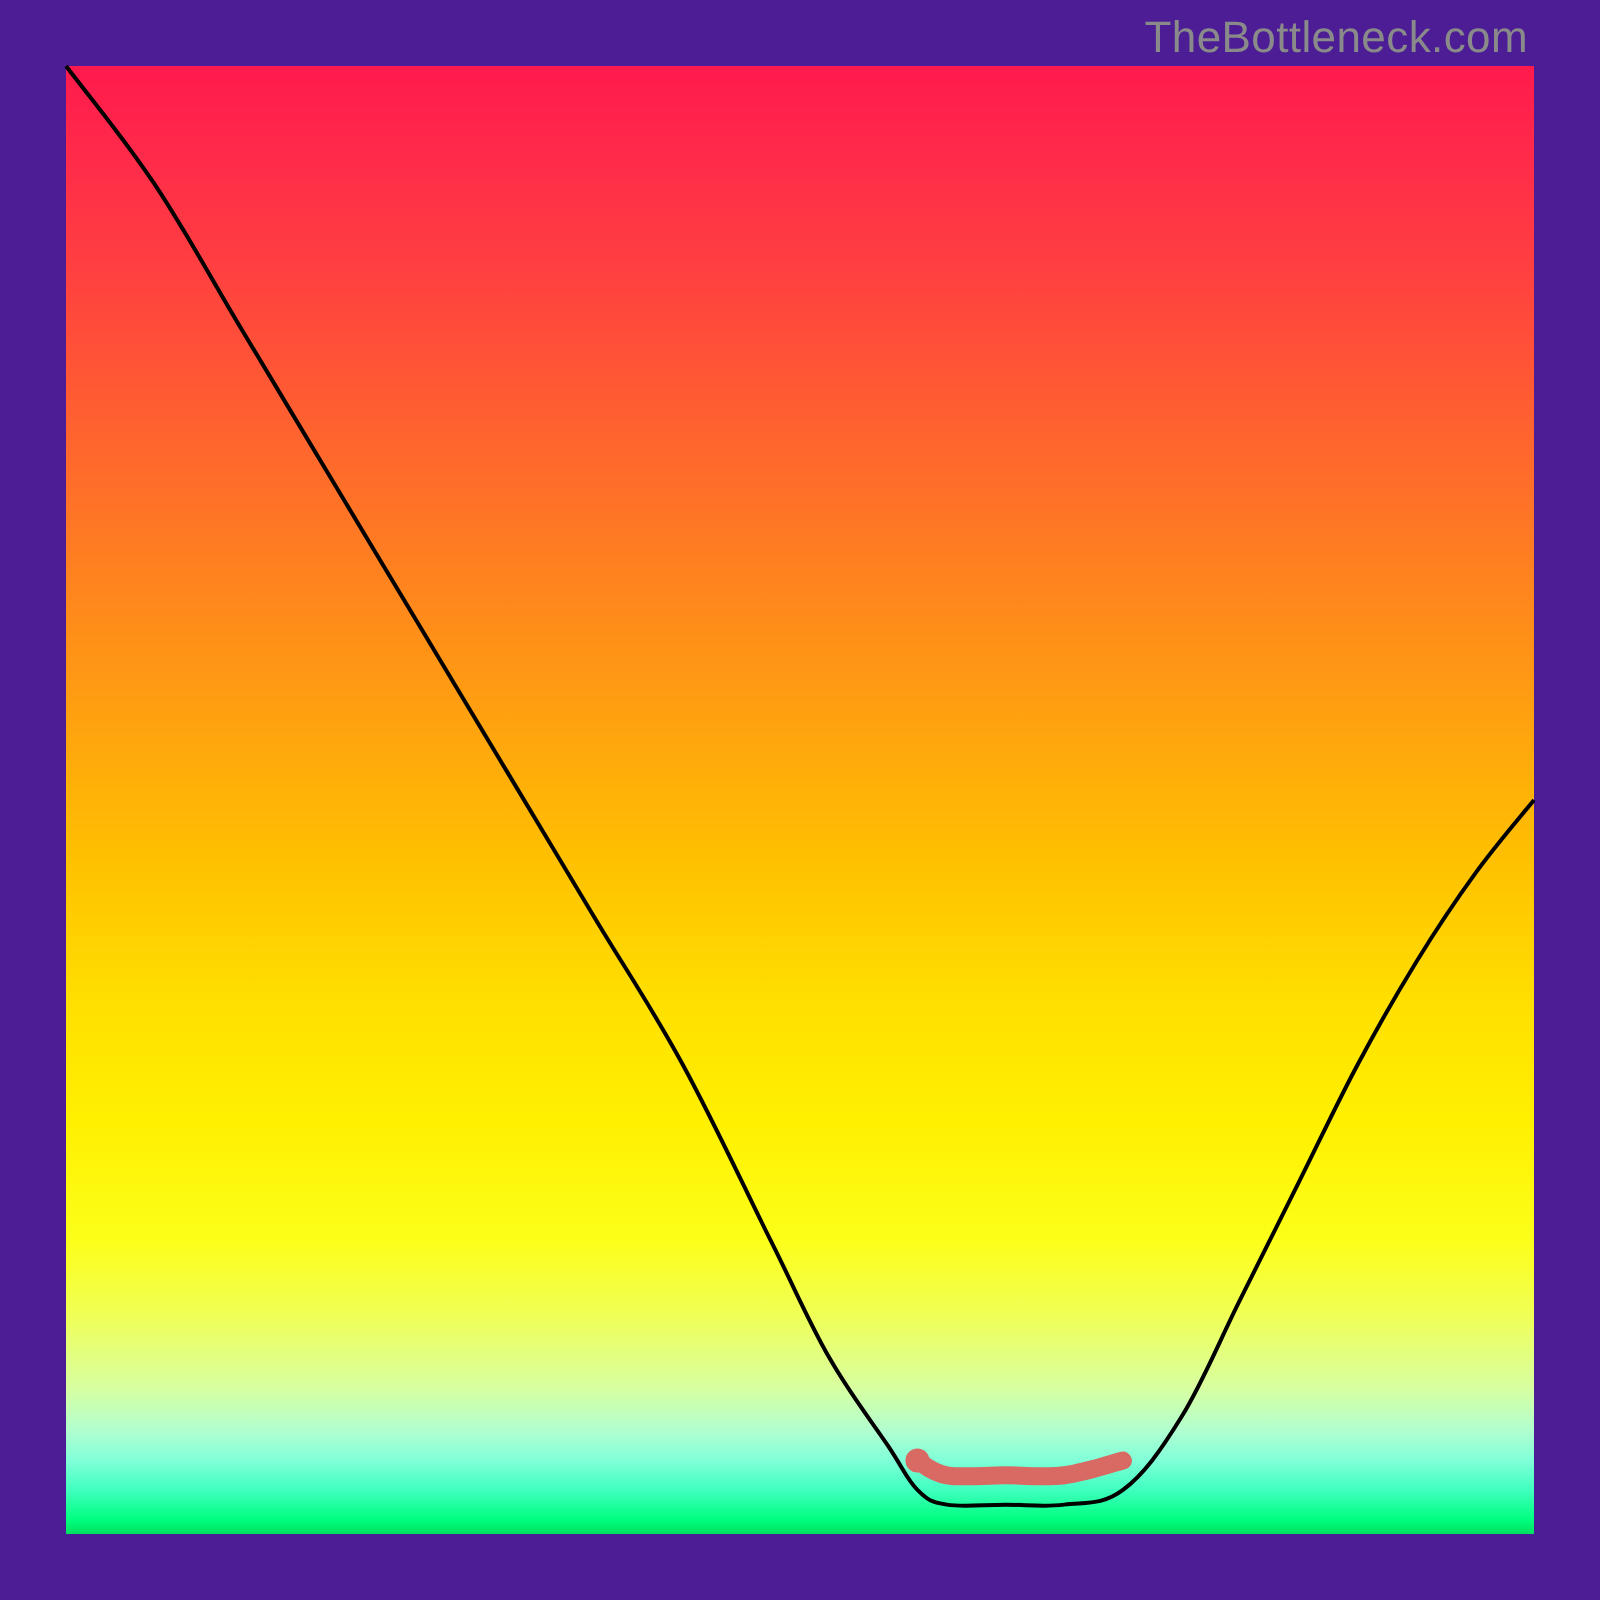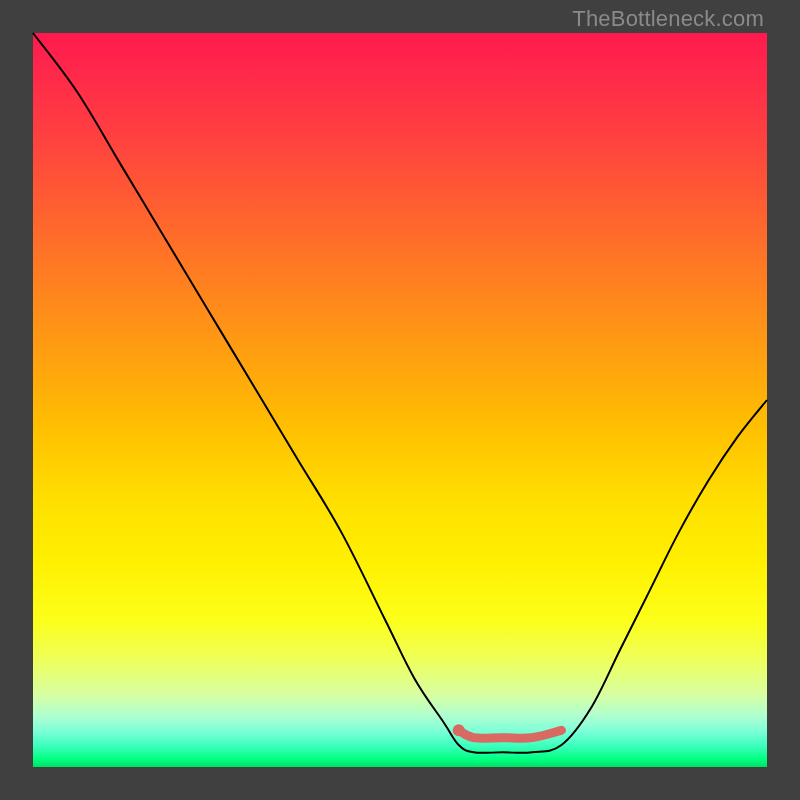--- a/index.html
+++ b/index.html
@@ -1,21 +1,21 @@
 <!DOCTYPE html>
 <html><head>
 <meta charset="utf-8">
 <style>
   * { margin: 0; padding: 0; box-sizing: border-box; }
   html, body { width: 800px; height: 800px; overflow: hidden; background: #000; }
   .container {
     position: relative;
     width: 800px;
     height: 800px;
-    background: #404040;
+    background: #4c1d95;
   }
   .plot-area {
     position: absolute;
     left: 33px;
     top: 33px;
     width: 734px;
     height: 734px;
     background: linear-gradient(to bottom,
       #ff1a4d 0%,
       #ff2a4a 6%,

